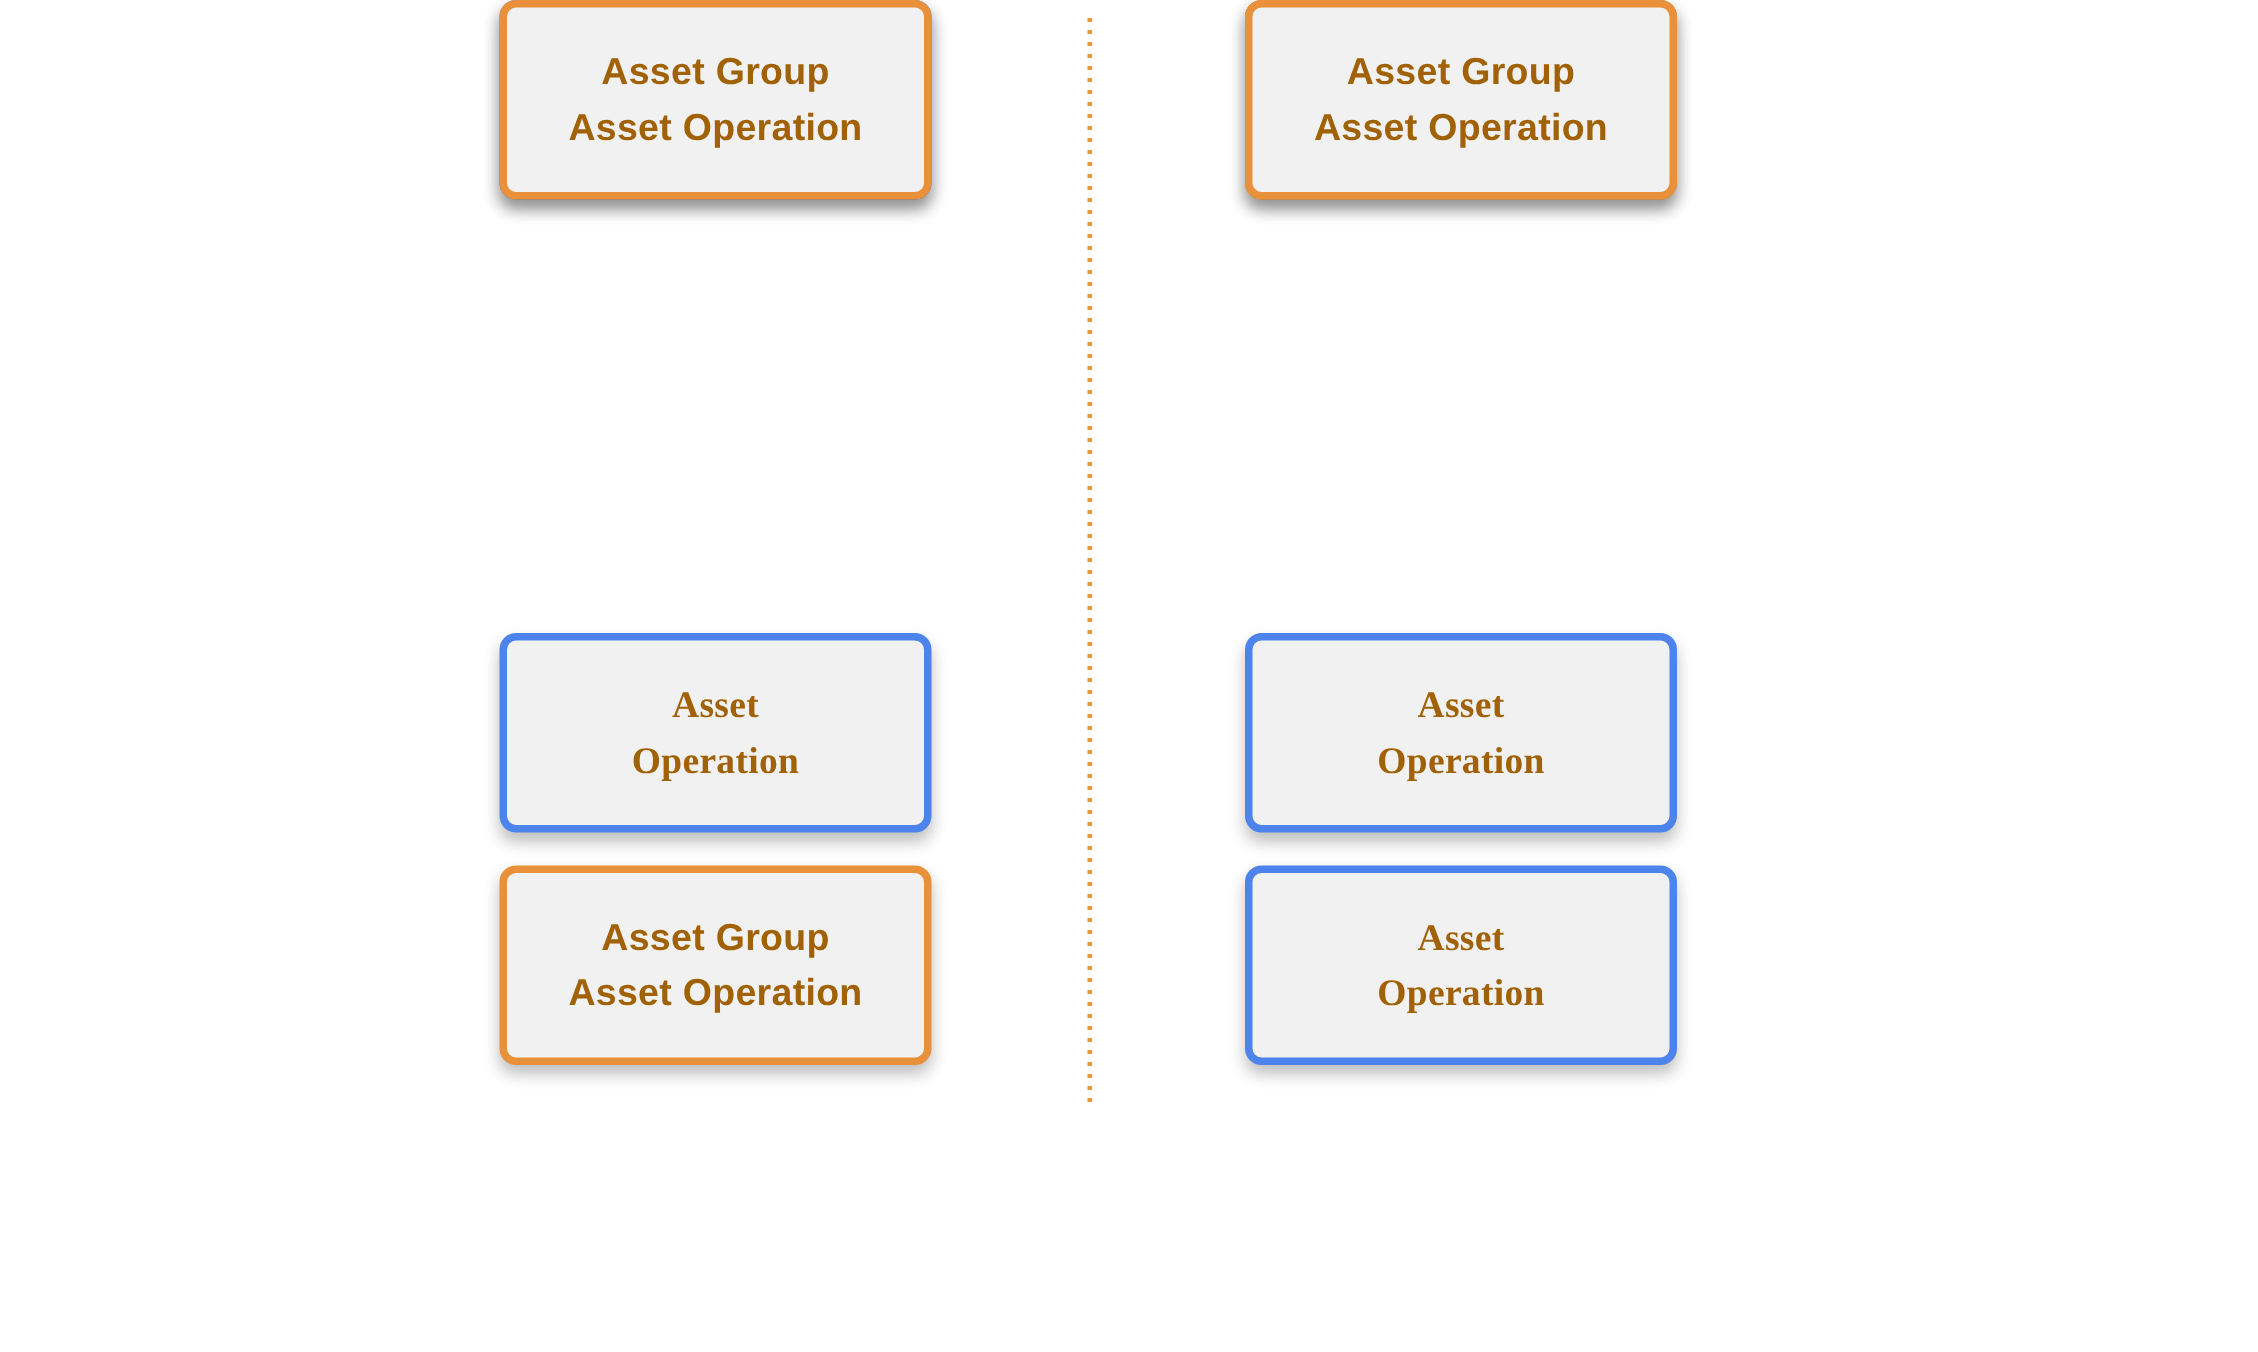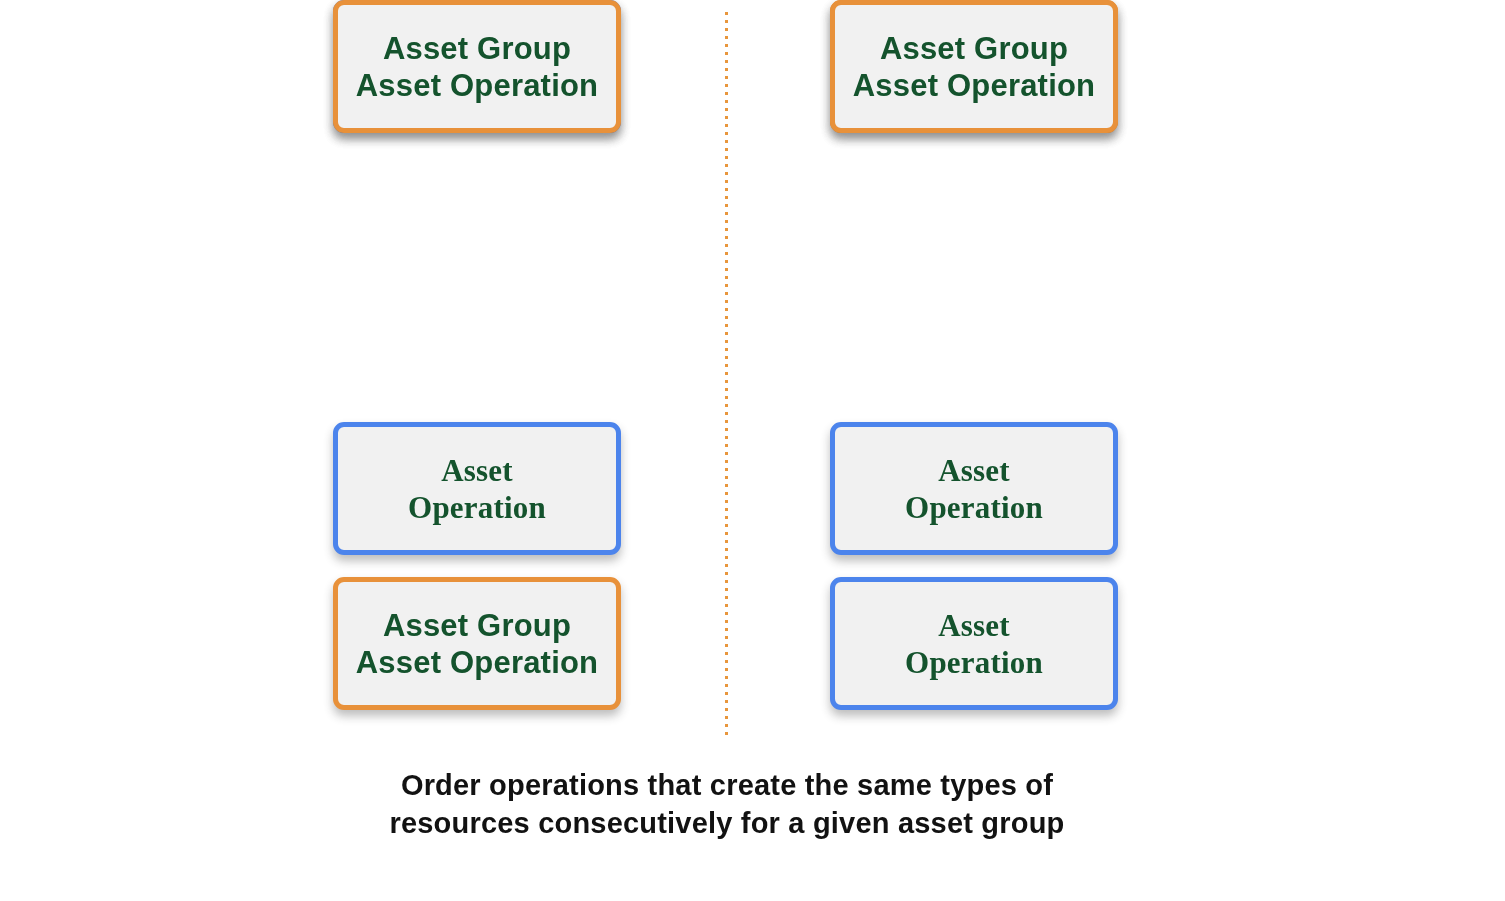--- a/index.html
+++ b/index.html
@@ -50,24 +50,24 @@
     height: 123px; 
     border: 5px solid #888;
     border-radius: 11px;
     background: #f1f1f1;
     box-shadow: 0 6px 10px rgba(40, 40, 40, 0.30);
     display: flex;
     align-items: center;
     justify-content: center;
     text-align: center;
     white-space: pre-line;
-    font-size: 31px;
+    font-size: 25px;
     line-height: 37px;
     font-weight: 700;
-    color: #14532d;
+    color: #a16207;
     letter-spacing: 0.2px;
   }
   .box[data-variant="blue"]   { border-color: #4c84ec; font-family: Liberation Serif, serif; }
   .box[data-variant="orange"] { border-color: #e8913a; }
   .box:nth-of-type(1) { top: 113px; }
   .box:nth-of-type(2) { top: 267px; }
   .box:nth-of-type(3) { top: 422px; }
   .box:nth-of-type(4) { top: 577px; }
   .divider {
     position: absolute;
@@ -131,16 +131,14 @@
     <div class="box" data-variant="blue">Asset
 Operation</div>
     <div class="box" data-variant="blue">Asset
 Operation</div>
     <div class="box" data-variant="orange">Asset Group
 Asset Operation</div>
     <div class="box" data-variant="orange">Asset Group
 Asset Operation</div>
   </div>
 
-  <div class="caption">Order operations that create the same types of
-resources consecutively for a given asset group</div>
 
 </div>
 
 </body></html>

